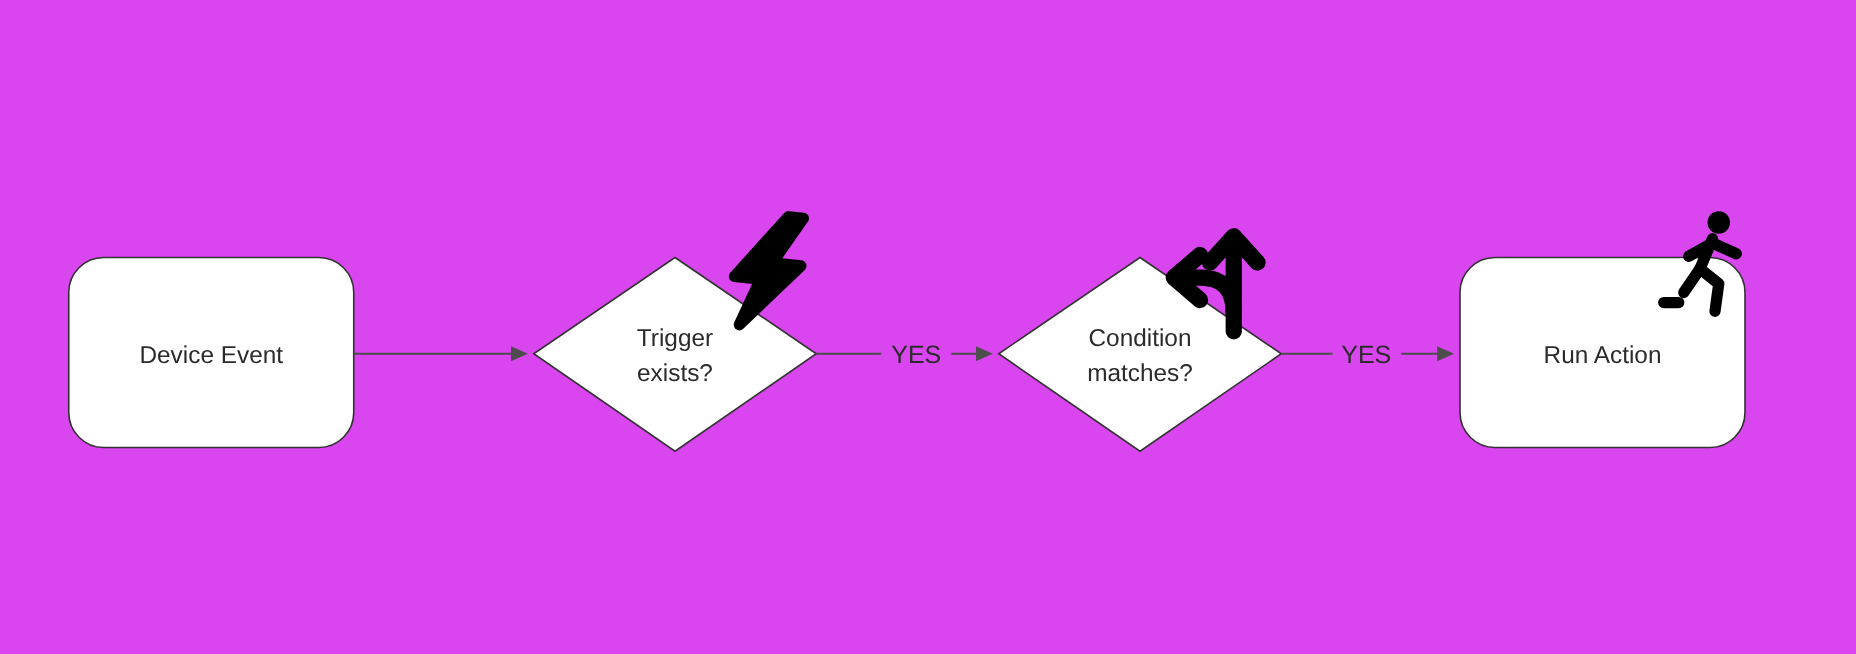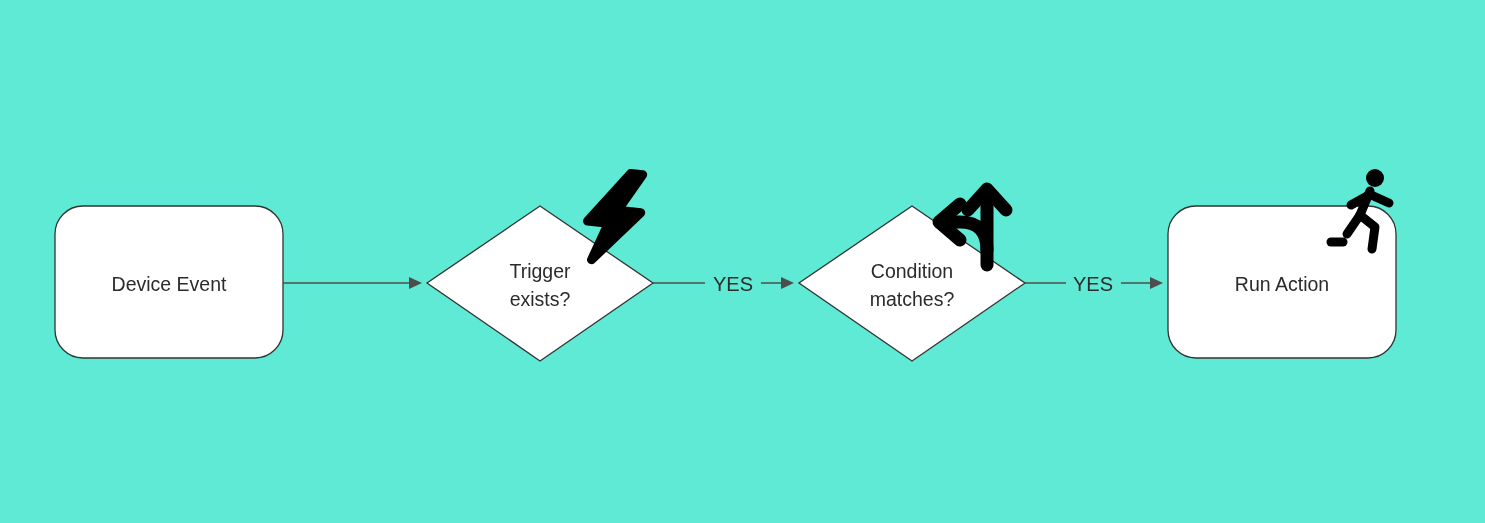--- a/index.html
+++ b/index.html
@@ -4,21 +4,21 @@
 <style>
   html, body {
     margin: 0;
     padding: 0;
     background: #ffffff;
   }
   .canvas-wrap {
     position: relative;
     width: 1485px;
     height: 523px;
-    background: #5eead4;
+    background: #d946ef;
     overflow: hidden;
     font-family: "Liberation Sans", sans-serif;
   }
   svg text {
     font-family: "Liberation Sans", "DejaVu Sans", sans-serif;
     fill: #2b2b2b;
   }
   .node-label { font-size: 19.5px; }
   .edge-label { font-size: 20px; }
   .shape {

